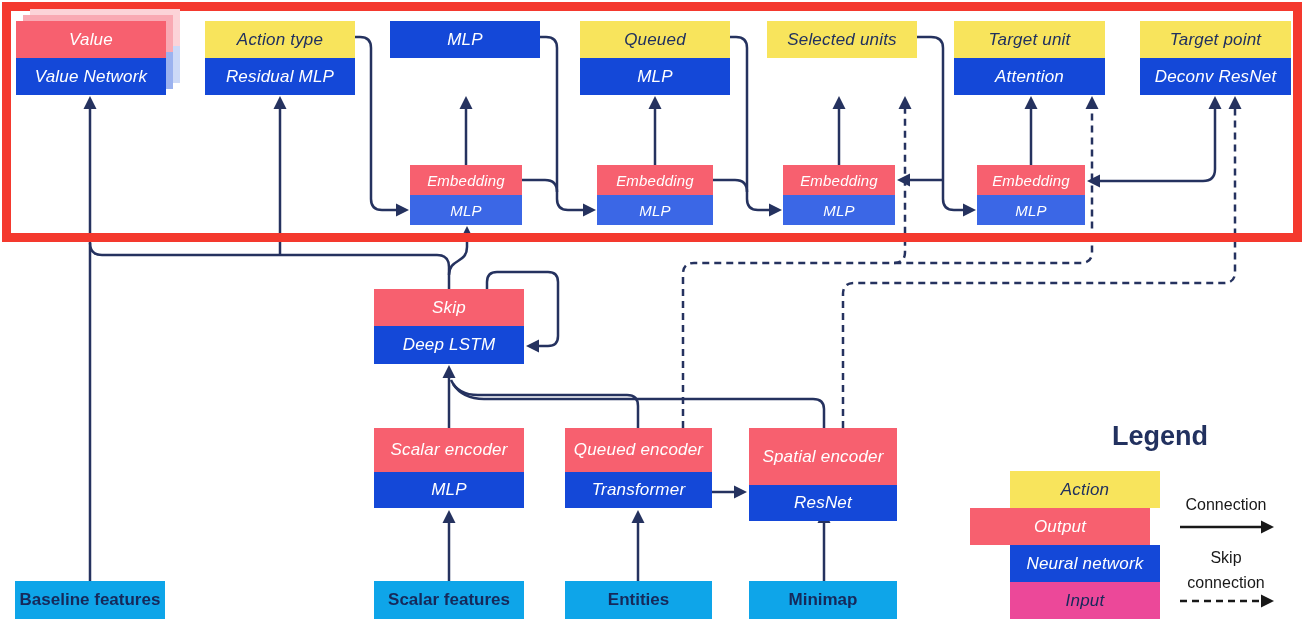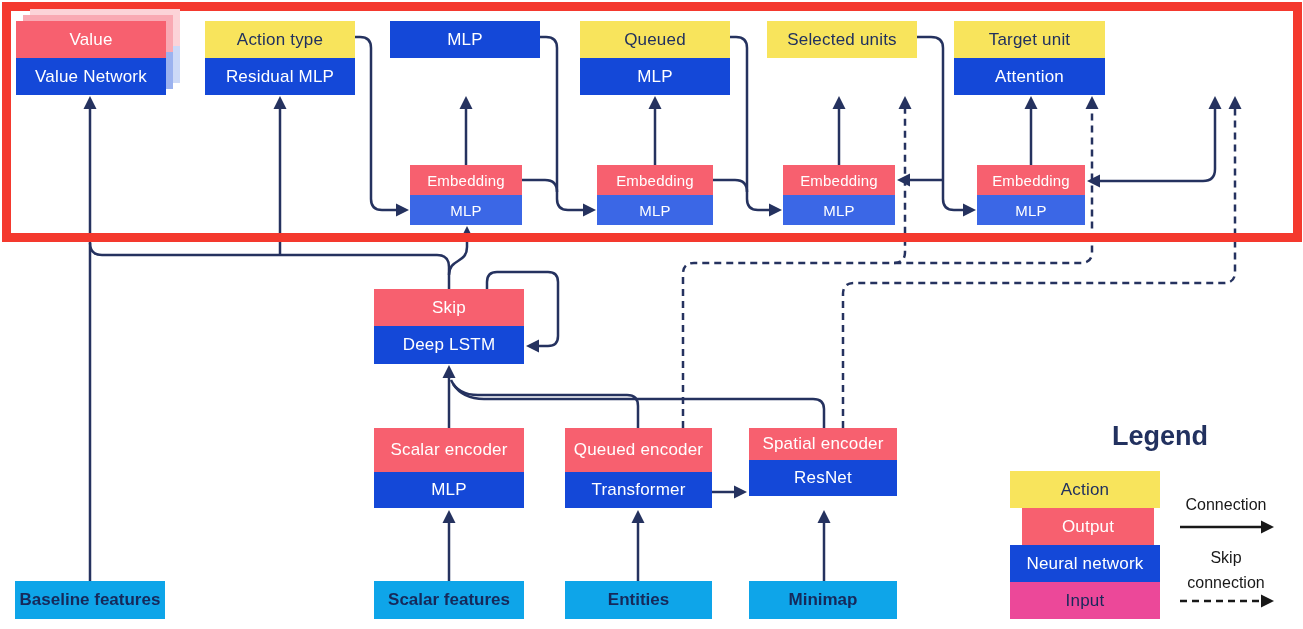--- a/index.html
+++ b/index.html
@@ -1,19 +1,19 @@
 <!DOCTYPE html>
 <html><head>
 <meta charset="utf-8">
 <style>
   html,body{margin:0;padding:0;background:#ffffff;}
   .stage{position:relative;width:1303px;height:629px;background:#ffffff;overflow:hidden;
          font-family:"Liberation Sans", sans-serif;}
   .wires{position:absolute;left:0;top:0;width:1303px;height:629px;}
-  .box{position:absolute;box-sizing:border-box;}
+  .box{position:absolute;box-sizing:border-box;font-style:italic;}
   .half{display:flex;align-items:center;justify-content:center;text-align:center;
         font-size:17px;font-weight:500;letter-spacing:.2px;}
   .yellow{background:#f8e45c;color:#20305f;}
   .pink{background:#f7606f;color:#ffffff;}
   .blue{background:#1448d8;color:#ffffff;}
   .lblue{background:#3b67e6;color:#ffffff;}
   .green{background:#ec4899;color:#16295a;}
   .emb .half{font-size:15px;}
   .inputbox{position:absolute;display:flex;align-items:center;justify-content:center;
             background:#0ea5e9;color:#16295a;font-size:17px;font-weight:700;}
@@ -129,20 +129,24 @@
     <div class="half yellow" style="height:37px">Queued</div>
     <div class="half blue" style="height:37px">MLP</div>
   </div>
   <div class="box" style="left:767px;top:21px;width:150px">
     <div class="half yellow" style="height:37px">Selected units</div>
   </div>
   <div class="box" style="left:954px;top:21px;width:151px">
     <div class="half yellow" style="height:37px">Target unit</div>
     <div class="half blue" style="height:37px">Attention</div>
   </div>
+  <div class="box" style="left:1140px;top:21px;width:151px">
+    <div class="half yellow" style="height:37px">Target point</div>
+    <div class="half blue" style="height:37px">Deconv ResNet</div>
+  </div>
 
   <div class="box emb" style="left:410px;top:165px;width:112px">
     <div class="half pink" style="height:30px">Embedding</div>
     <div class="half lblue" style="height:30px">MLP</div>
   </div>
   <div class="box emb" style="left:597px;top:165px;width:116px">
     <div class="half pink" style="height:30px">Embedding</div>
     <div class="half lblue" style="height:30px">MLP</div>
   </div>
   <div class="box emb" style="left:783px;top:165px;width:112px">
@@ -161,34 +165,34 @@
 
   <div class="box" style="left:374px;top:428px;width:150px">
     <div class="half pink" style="height:44px">Scalar encoder</div>
     <div class="half blue" style="height:36px">MLP</div>
   </div>
   <div class="box" style="left:565px;top:428px;width:147px">
     <div class="half pink" style="height:44px">Queued encoder</div>
     <div class="half blue" style="height:36px">Transformer</div>
   </div>
   <div class="box" style="left:749px;top:428px;width:148px">
-    <div class="half pink" style="height:32px">Spatial encoder</div>
+    <div class="half pink" style="height:57px">Spatial encoder</div>
     <div class="half blue" style="height:36px">ResNet</div>
   </div>
 
   <div class="inputbox" style="left:15px;top:581px;width:150px;height:38px">Baseline features</div>
   <div class="inputbox" style="left:374px;top:581px;width:150px;height:38px">Scalar features</div>
   <div class="inputbox" style="left:565px;top:581px;width:147px;height:38px">Entities</div>
   <div class="inputbox" style="left:749px;top:581px;width:148px;height:38px">Minimap</div>
 
   <div class="legend-title">Legend</div>
   <div class="box" style="left:1010px;top:471px;width:150px">
     <div class="half yellow" style="height:37px">Action</div>
   </div>
-  <div class="box" style="left:1022px;top:508px;width:132px">
+  <div class="box" style="left:970px;top:508px;width:180px">
     <div class="half pink" style="height:37px">Output</div>
   </div>
   <div class="box" style="left:1010px;top:545px;width:150px">
     <div class="half blue" style="height:37px">Neural network</div>
   </div>
   <div class="box" style="left:1010px;top:582px;width:150px">
     <div class="half green" style="height:37px">Input</div>
   </div>
   <div class="conn-label" style="top:492px">Connection</div>
   <div class="conn-label" style="top:545px;left:1170px;width:112px">Skip connection</div>

